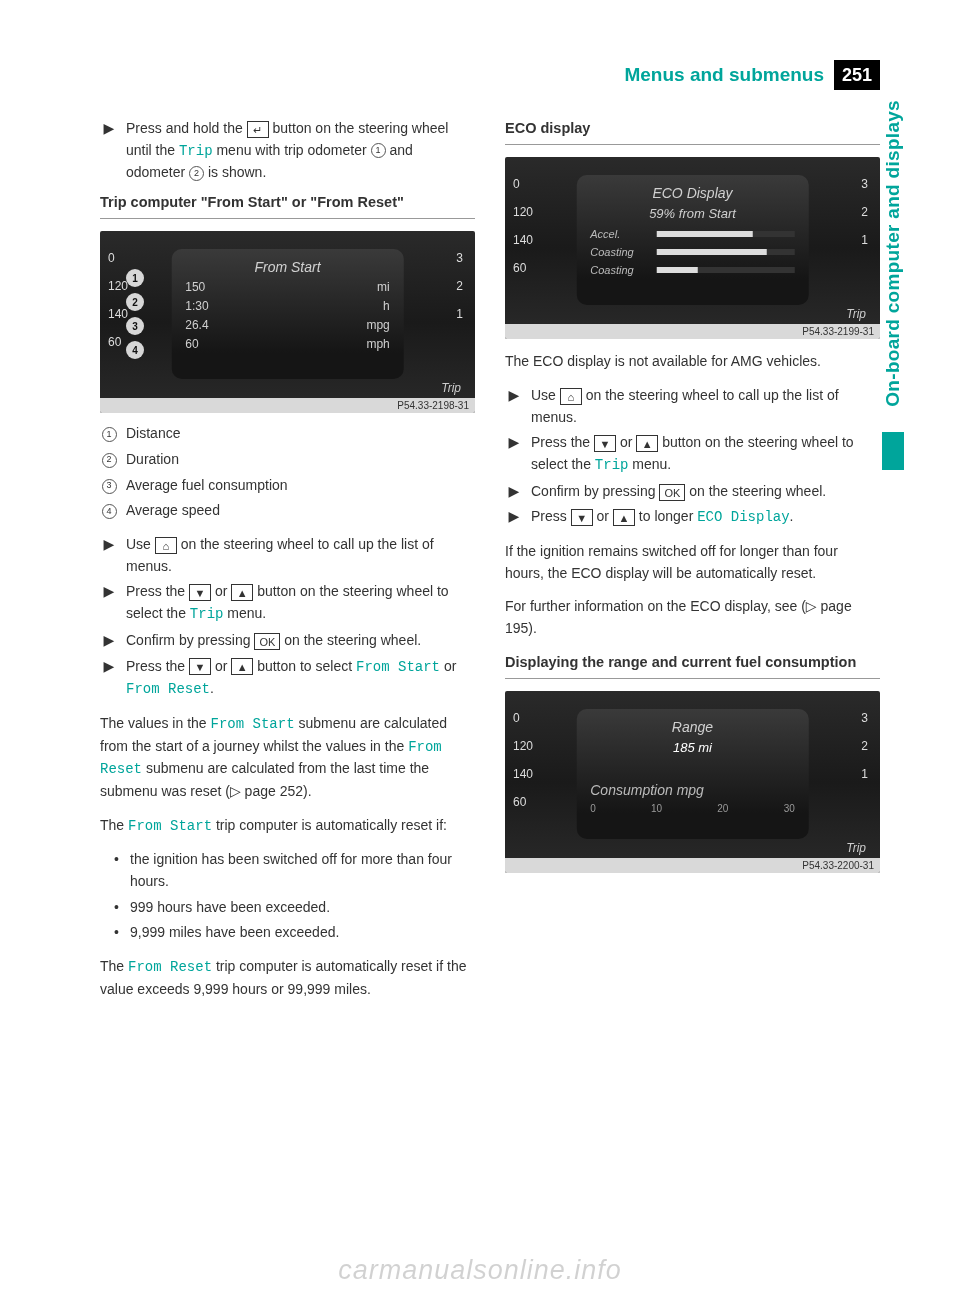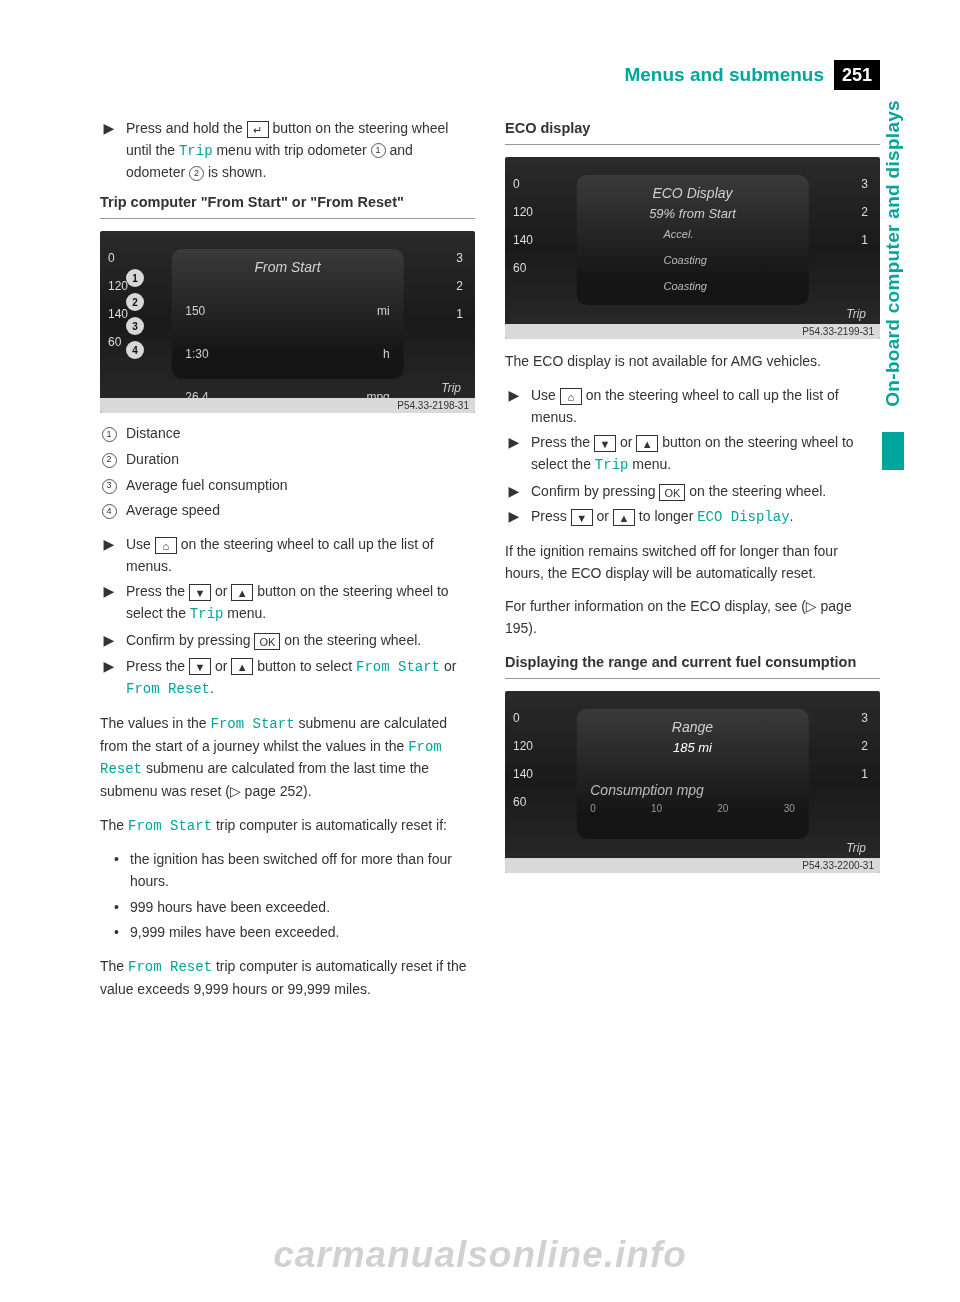--- a/index.html
+++ b/index.html
@@ -104,21 +104,21 @@
     border-radius: 10px;
     color: #d0d0d0;
     font-style: italic;
     font-size: 13px;
     padding: 10px 14px;
     display: flex;
     flex-direction: column;
     gap: 5px;
   }
   .figure-inner .ftitle { text-align: center; font-size: 14px; }
-  .figure-inner .row { display: flex; justify-content: space-between; font-style: normal; font-size: 12px; margin-top: 24px; }
+  .figure-inner .row { display: flex; justify-content: space-between; font-style: normal; font-size: 12px; }
   .fig-label {
     position: absolute;
     bottom: 0;
     right: 0;
     background: #d9d9d9;
     color: #333;
     font-size: 10px;
     padding: 2px 6px;
     width: 100%;
     text-align: right;
@@ -199,32 +199,31 @@
   }
   .bullet-item {
     display: flex;
     gap: 6px;
     line-height: 1.55;
     margin-bottom: 4px;
   }
   .dot { flex: 0 0 10px; }
   .watermark {
     position: absolute;
-    bottom: 26px;
+    bottom: 16px;
     left: 50%;
     transform: translateX(-50%);
-    font-size: 37px;
+    font-size: 27px;
     color: rgba(0,0,0,0.18);
     letter-spacing: 1px;
     font-style: italic;
-    font-weight: bold;
   }
   .step-arrow { color: #333; }
   .bars { display:flex; flex-direction:column; gap:6px; margin-top:2px;}
-  .bar-row { display:flex; align-items:center; gap:8px;flex-direction:column; }
+  .bar-row { display:flex; align-items:center; gap:8px; }
   .bar-label { font-style: italic; font-size: 11px; color:#bbb; width:58px; }
   .bar { flex:1; height:6px; background:#333; position:relative; }
   .bar-fill { position:absolute; left:0; top:0; bottom:0; background:#ddd; }
 </style>
 </head>
 <body>
 
 <div class="page">
 
   <div class="header-row">

